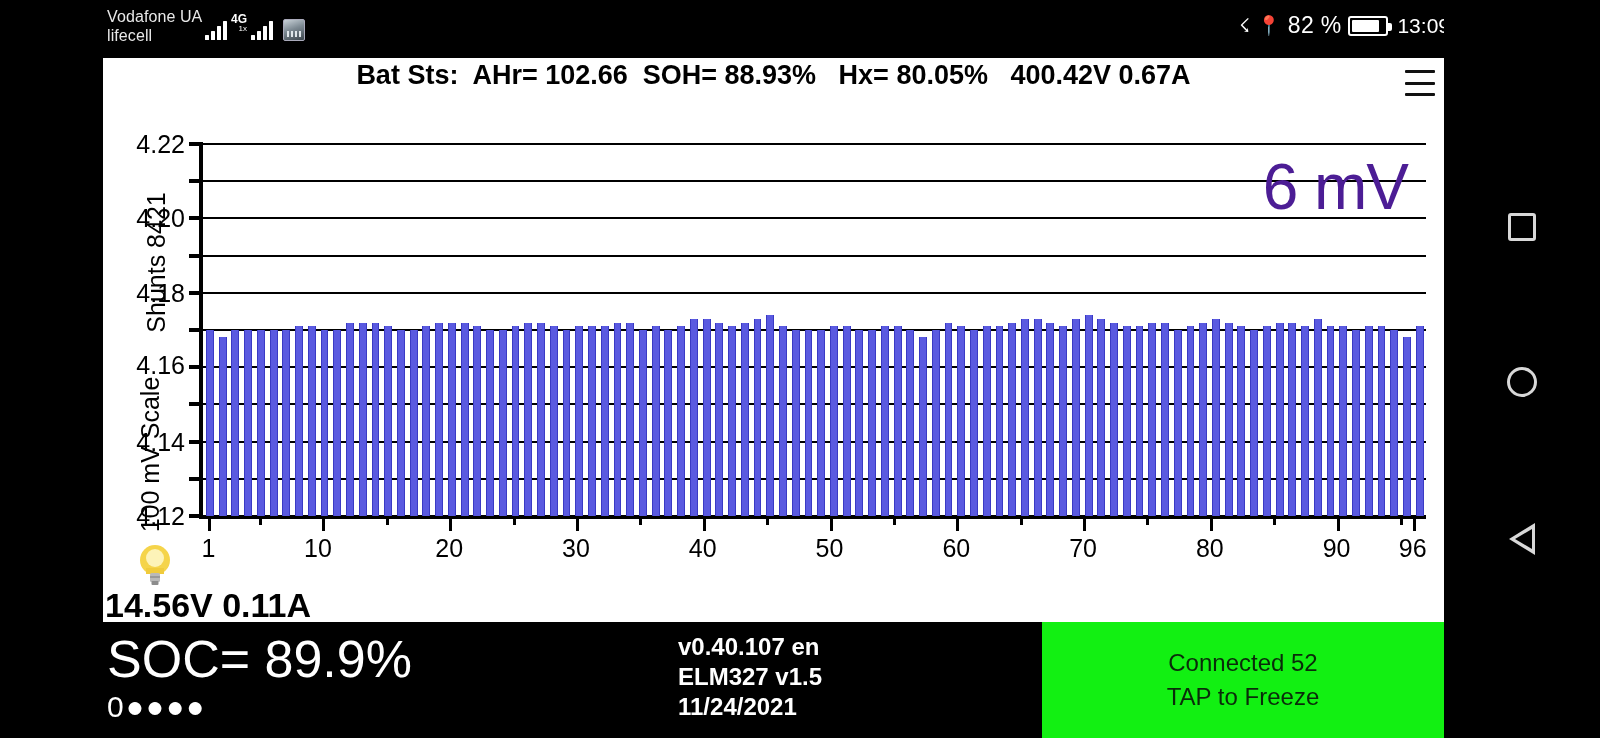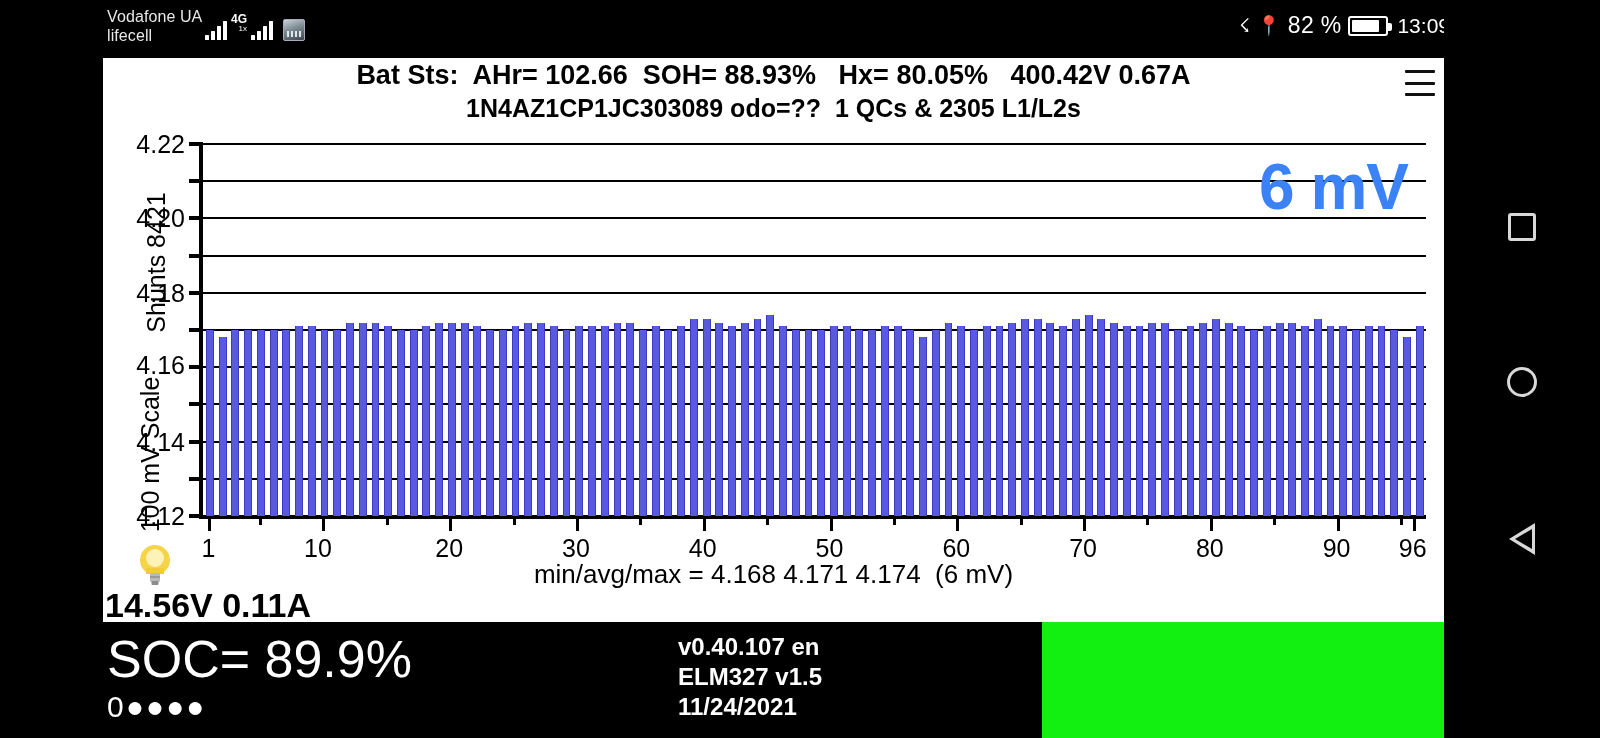--- a/index.html
+++ b/index.html
@@ -91,21 +91,21 @@
     transform: translateY(-50%);
     font-size: 25px; color: #000; white-space: nowrap;
   }
   #bars {
     position: absolute; left: 3px; right: 2px; bottom: 0; top: 0;
     display: flex; align-items: flex-end; justify-content: space-between;
   }
   .bar { flex: 0 0 auto; background: #5A5AE0; border-left: 1px solid #3a3ac4; border-right: 1px solid #3a3ac4; }
   #bigdelta {
     position: absolute; right: 18px; top: 6px;
-    font-size: 64px; font-weight: bold; color: #3b82f6; letter-spacing: -1px;
+    font-size: 64px; font-weight: normal; color: #4c1d95; letter-spacing: -1px;
   }
 
   
   .vaxis-name {
     position: absolute; transform-origin: 50% 50%;
     transform: rotate(-90deg);
     font-size: 25px; color: #000; white-space: nowrap;
   }
 
   
@@ -212,21 +212,20 @@
           <i></i>
         </span>
       <span class="clock">13:09</span>
     </div>
   </div>
 
   <div id="app">
 
     <div id="titleblock">
       <div class="title-l1">Bat Sts:  AHr= 102.66  SOH= 88.93%   Hx= 80.05%   400.42V 0.67A</div>
-      <div class="title-l2">1N4AZ1CP1JC303089 odo=??  1 QCs &amp; 2305 L1/L2s</div>
     </div>
 
     <div id="hamburger">
       <span></span>
         <span></span>
         <span></span>
     </div>
 
     <div class="vaxis-name" id="yname1" style="left: -62px; top: 190px; position: absolute; width: 230px; text-align: center;">Shunts 8421</div>
     <div class="vaxis-name" id="yname2" style="left: -78px; top: 382px; position: absolute; width: 250px; text-align: center;">100 mV Scale</div>
@@ -407,33 +406,34 @@
       <ellipse cx="20" cy="20" rx="15" ry="15" fill="#f5d44a"></ellipse>
       <ellipse cx="20" cy="18" rx="9" ry="9" fill="#fdf3b8"></ellipse>
       <path d="M11 28 h18 v6 h-18 z" fill="#f0cb3c"></path>
       <rect x="15" y="33" width="10" height="9" rx="1.5" fill="#b9b9b9"></rect>
       <rect x="15" y="36" width="10" height="2" fill="#9a9a9a"></rect>
       <rect x="16.5" y="41" width="7" height="4" rx="1" fill="#8c8c8c"></rect>
     </svg>
     <div id="voltline">14.56V 0.11A</div>
 
     <div id="stats">
-      <div>min/avg/max = 4.168 4.171 4.174  (6 mV)</div>
     </div>
   </div>
 
   <div id="footer">
     <div id="soc">SOC= 89.9%</div>
     <div id="socdots">0●●●●</div>
     <div id="ver">
       <div>v0.40.107 en</div>
       <div>ELM327 v1.5</div>
       <div>11/24/2021</div>
     </div>
     <div id="conn">
+      <div>Connected 52</div>
+      <div>TAP to Freeze</div>
     </div>
   </div>
 
   <div id="navbar">
     <div class="nav-sq"></div>
     <div class="nav-ci"></div>
     <div class="nav-tri"></div>
   </div>
 
 </div>

